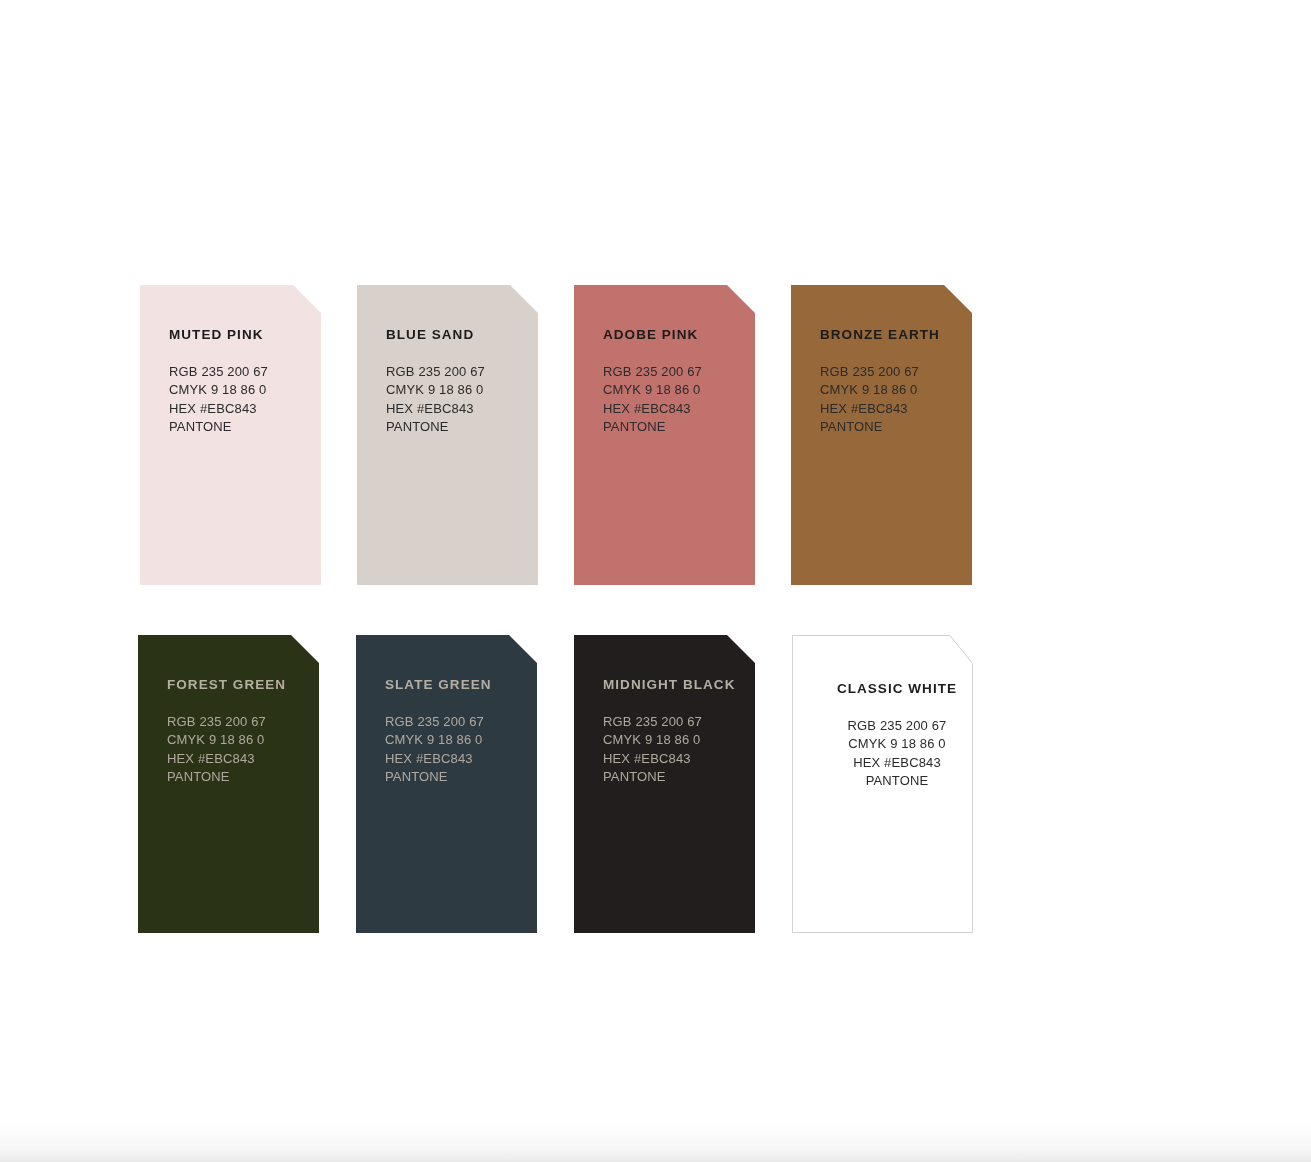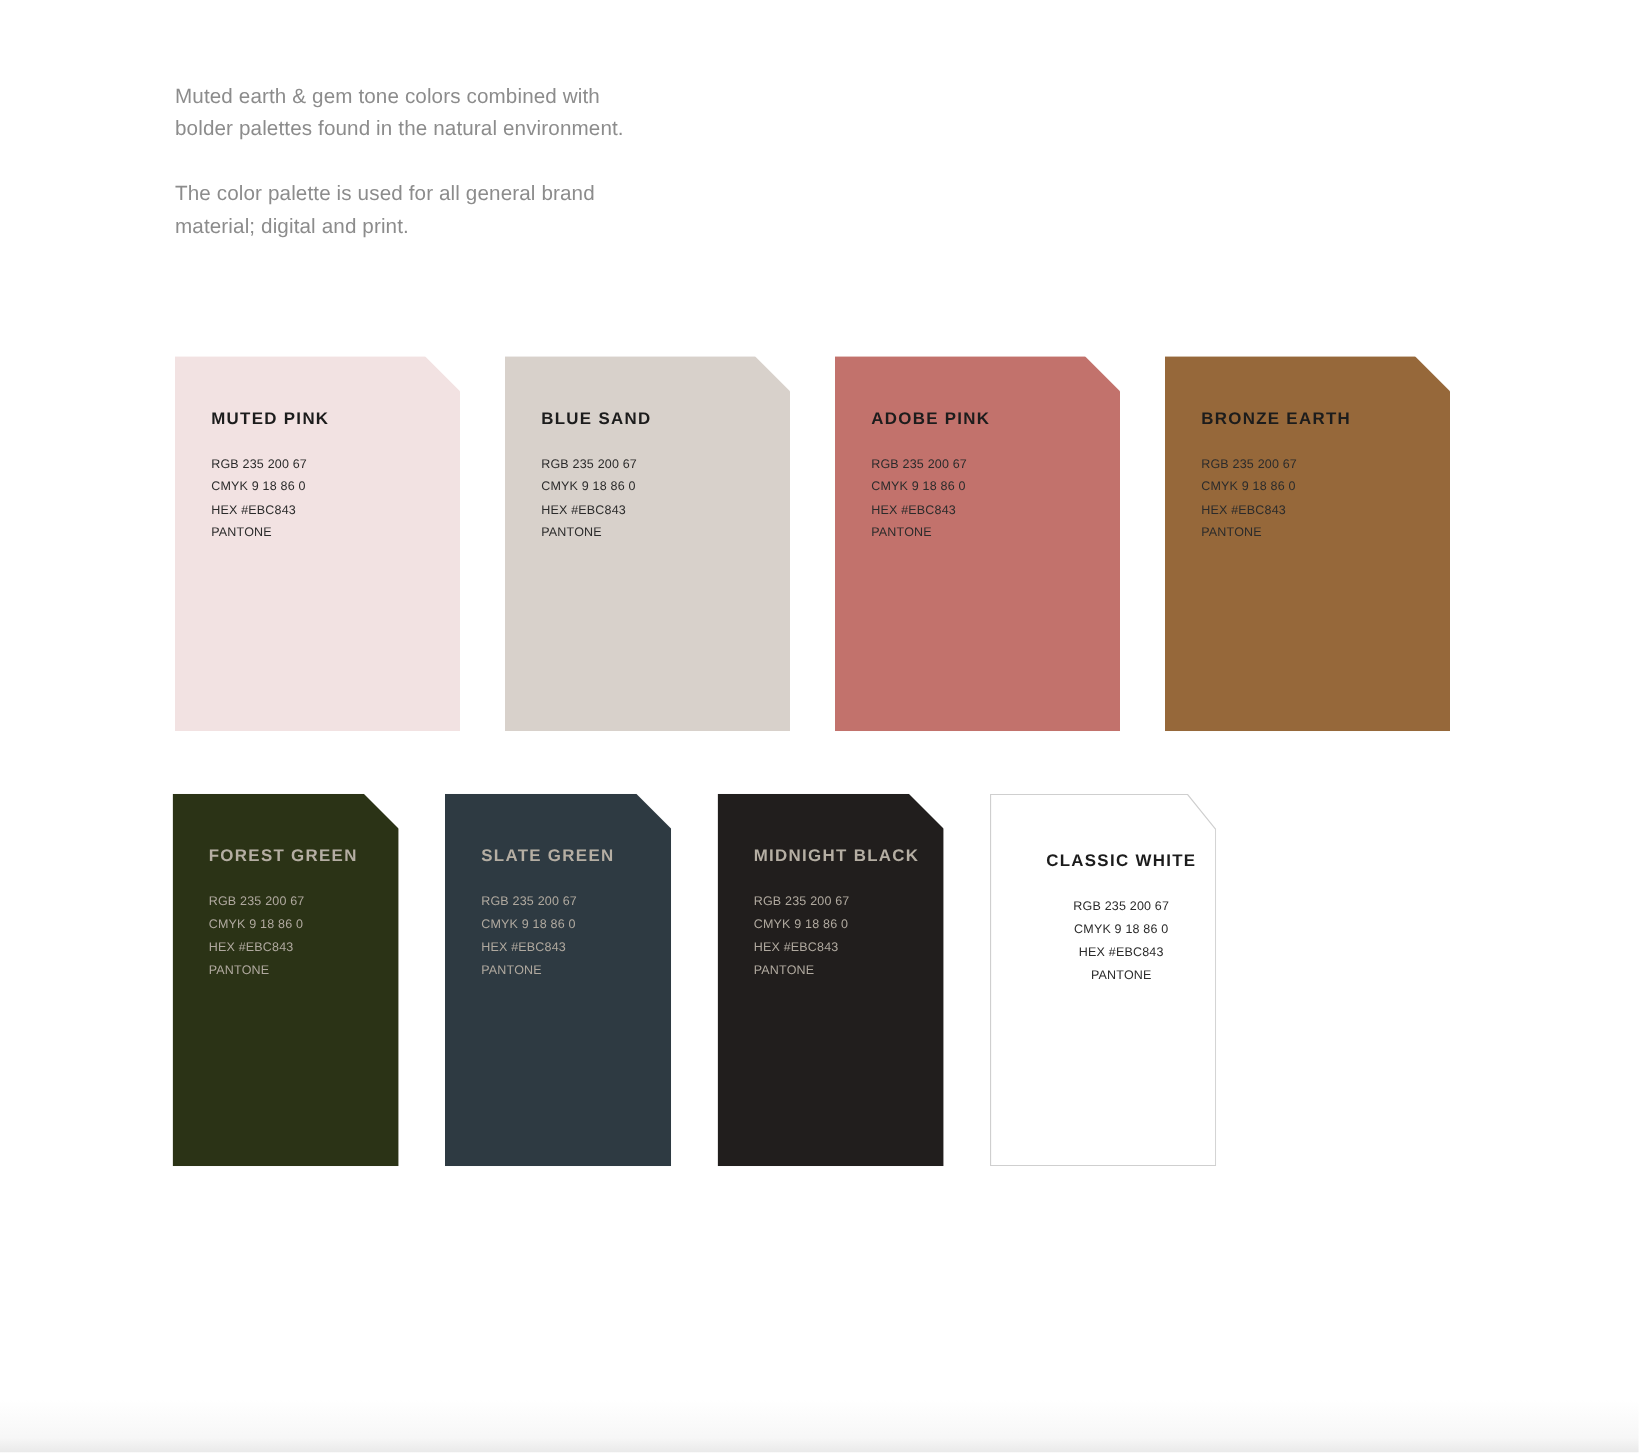--- a/index.html
+++ b/index.html
@@ -39,21 +39,21 @@
     position: absolute;
     display: flex;
   }
   .grid-row.row-1 { left: 140px; top: 285px; gap: 36px; }
   .grid-row.row-2 { left: 138px; top: 635px; gap: 37px; }
 
   .swatch {
     position: relative;
     overflow: hidden;
   }
-  .row-1 .swatch { width: 228px; height: 300px; }
+  .row-1 .swatch { width: 181px; height: 300px; }
   .row-2 .swatch { width: 181px; height: 298px; }
 
   
   .swatch .fill {
     position: absolute;
     inset: 0;
     -webkit-clip-path: polygon(0 0, calc(100% - 28px) 0, 100% 28px, 100% 100%, 0 100%);
     clip-path: polygon(0 0, calc(100% - 28px) 0, 100% 28px, 100% 100%, 0 100%);
   }
 
@@ -76,21 +76,21 @@
 
   .swatch-name {
     font-size: 13.5px;
     font-weight: bold;
     letter-spacing: 1.05px;
     line-height: 16px;
   }
 
   .swatch-specs {
     margin-top: 20px;
-    font-size: 10px;
+    font-size: 13px;
     line-height: 18.4px;
     letter-spacing: 0.15px;
   }
   .swatch-specs div { white-space: nowrap; }
 
   
   .tone-dark  .swatch-name  { color: #1c1c1c; }
   .tone-dark  .swatch-specs { color: #2b2b2b; }
   .tone-light .swatch-name  { color: #b5aea3; }
   .tone-light .swatch-specs { color: #b0a99f; }
@@ -103,24 +103,20 @@
     bottom: 0;
     height: 42px;
     background: linear-gradient(to bottom, rgba(255,255,255,0) 0%, rgba(240,240,240,0.55) 72%, rgba(232,232,232,0.95) 100%);
   }
 </style>
 </head>
 <body>
 
 <div class="page">
 
-  <div class="intro">
-    <p>Muted earth &amp; gem tone colors combined with bolder palettes found in the natural environment.</p>
-    <p>The color palette is used for all general brand material; digital and print.</p>
-  </div>
 
   <div class="grid-row row-1">
 
     <div class="swatch tone-dark">
       <div class="fill" style="background: rgb(242, 226, 226);"></div>
       <div class="content">
         <div class="swatch-name">MUTED PINK</div>
         <div class="swatch-specs">
           <div>RGB 235 200 67</div>
           <div>CMYK 9 18 86 0</div>

